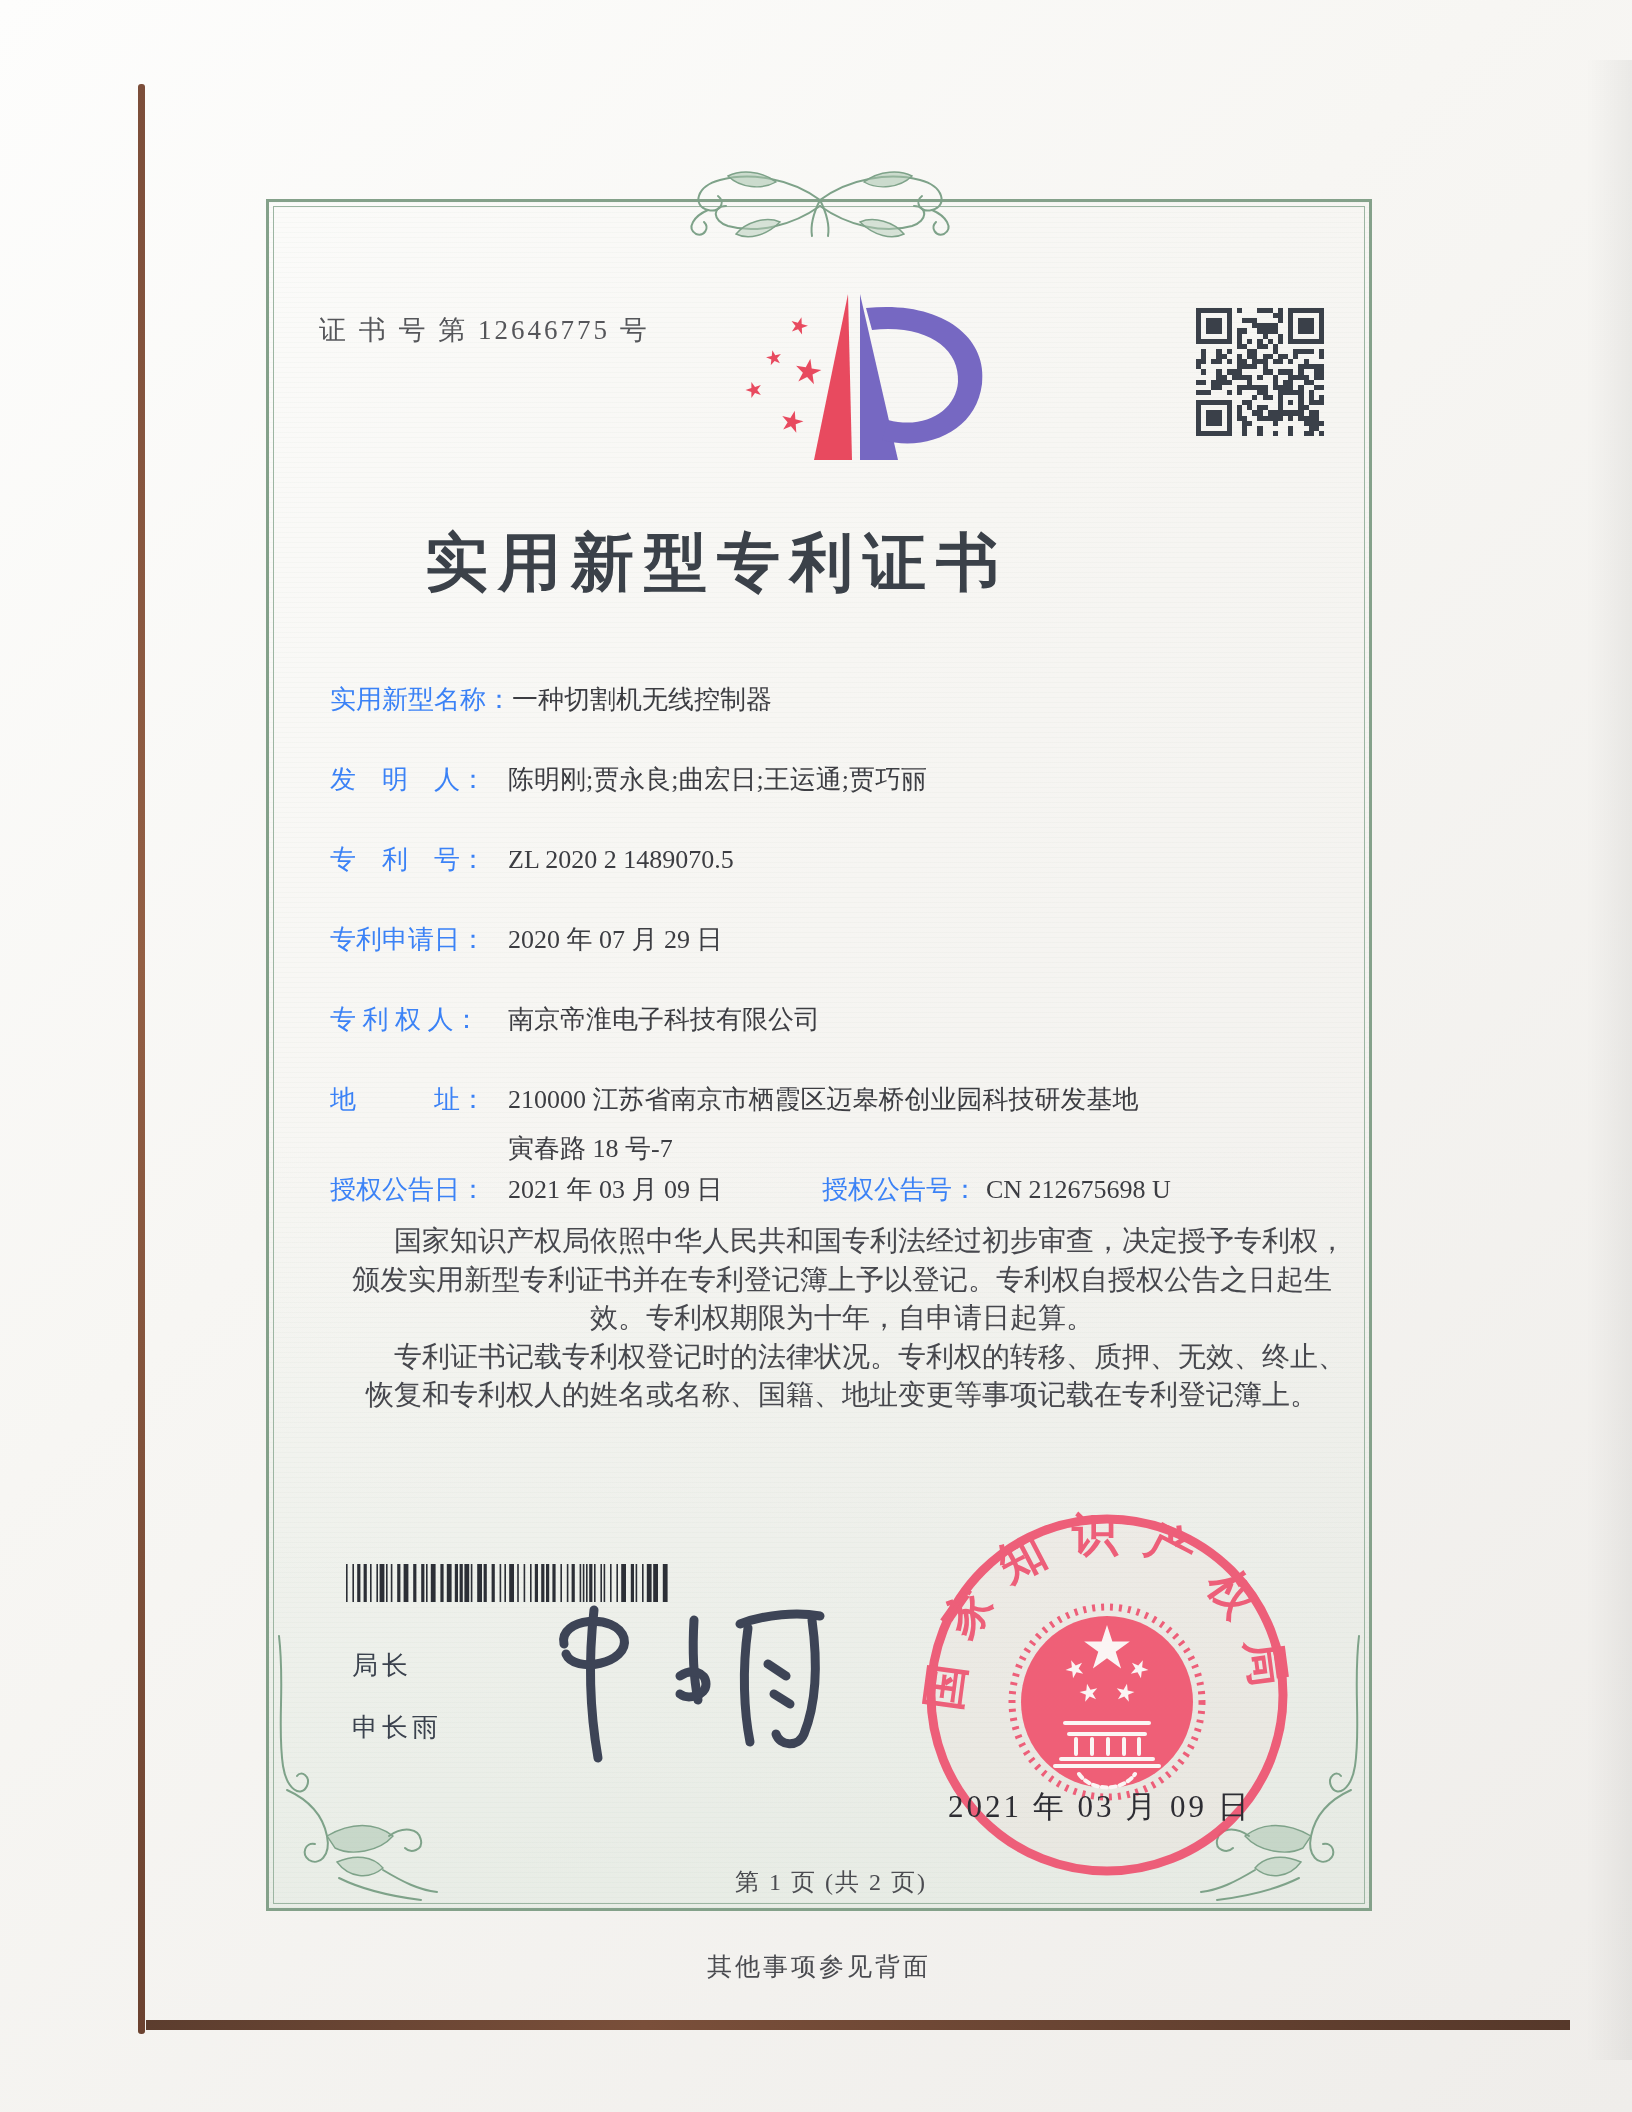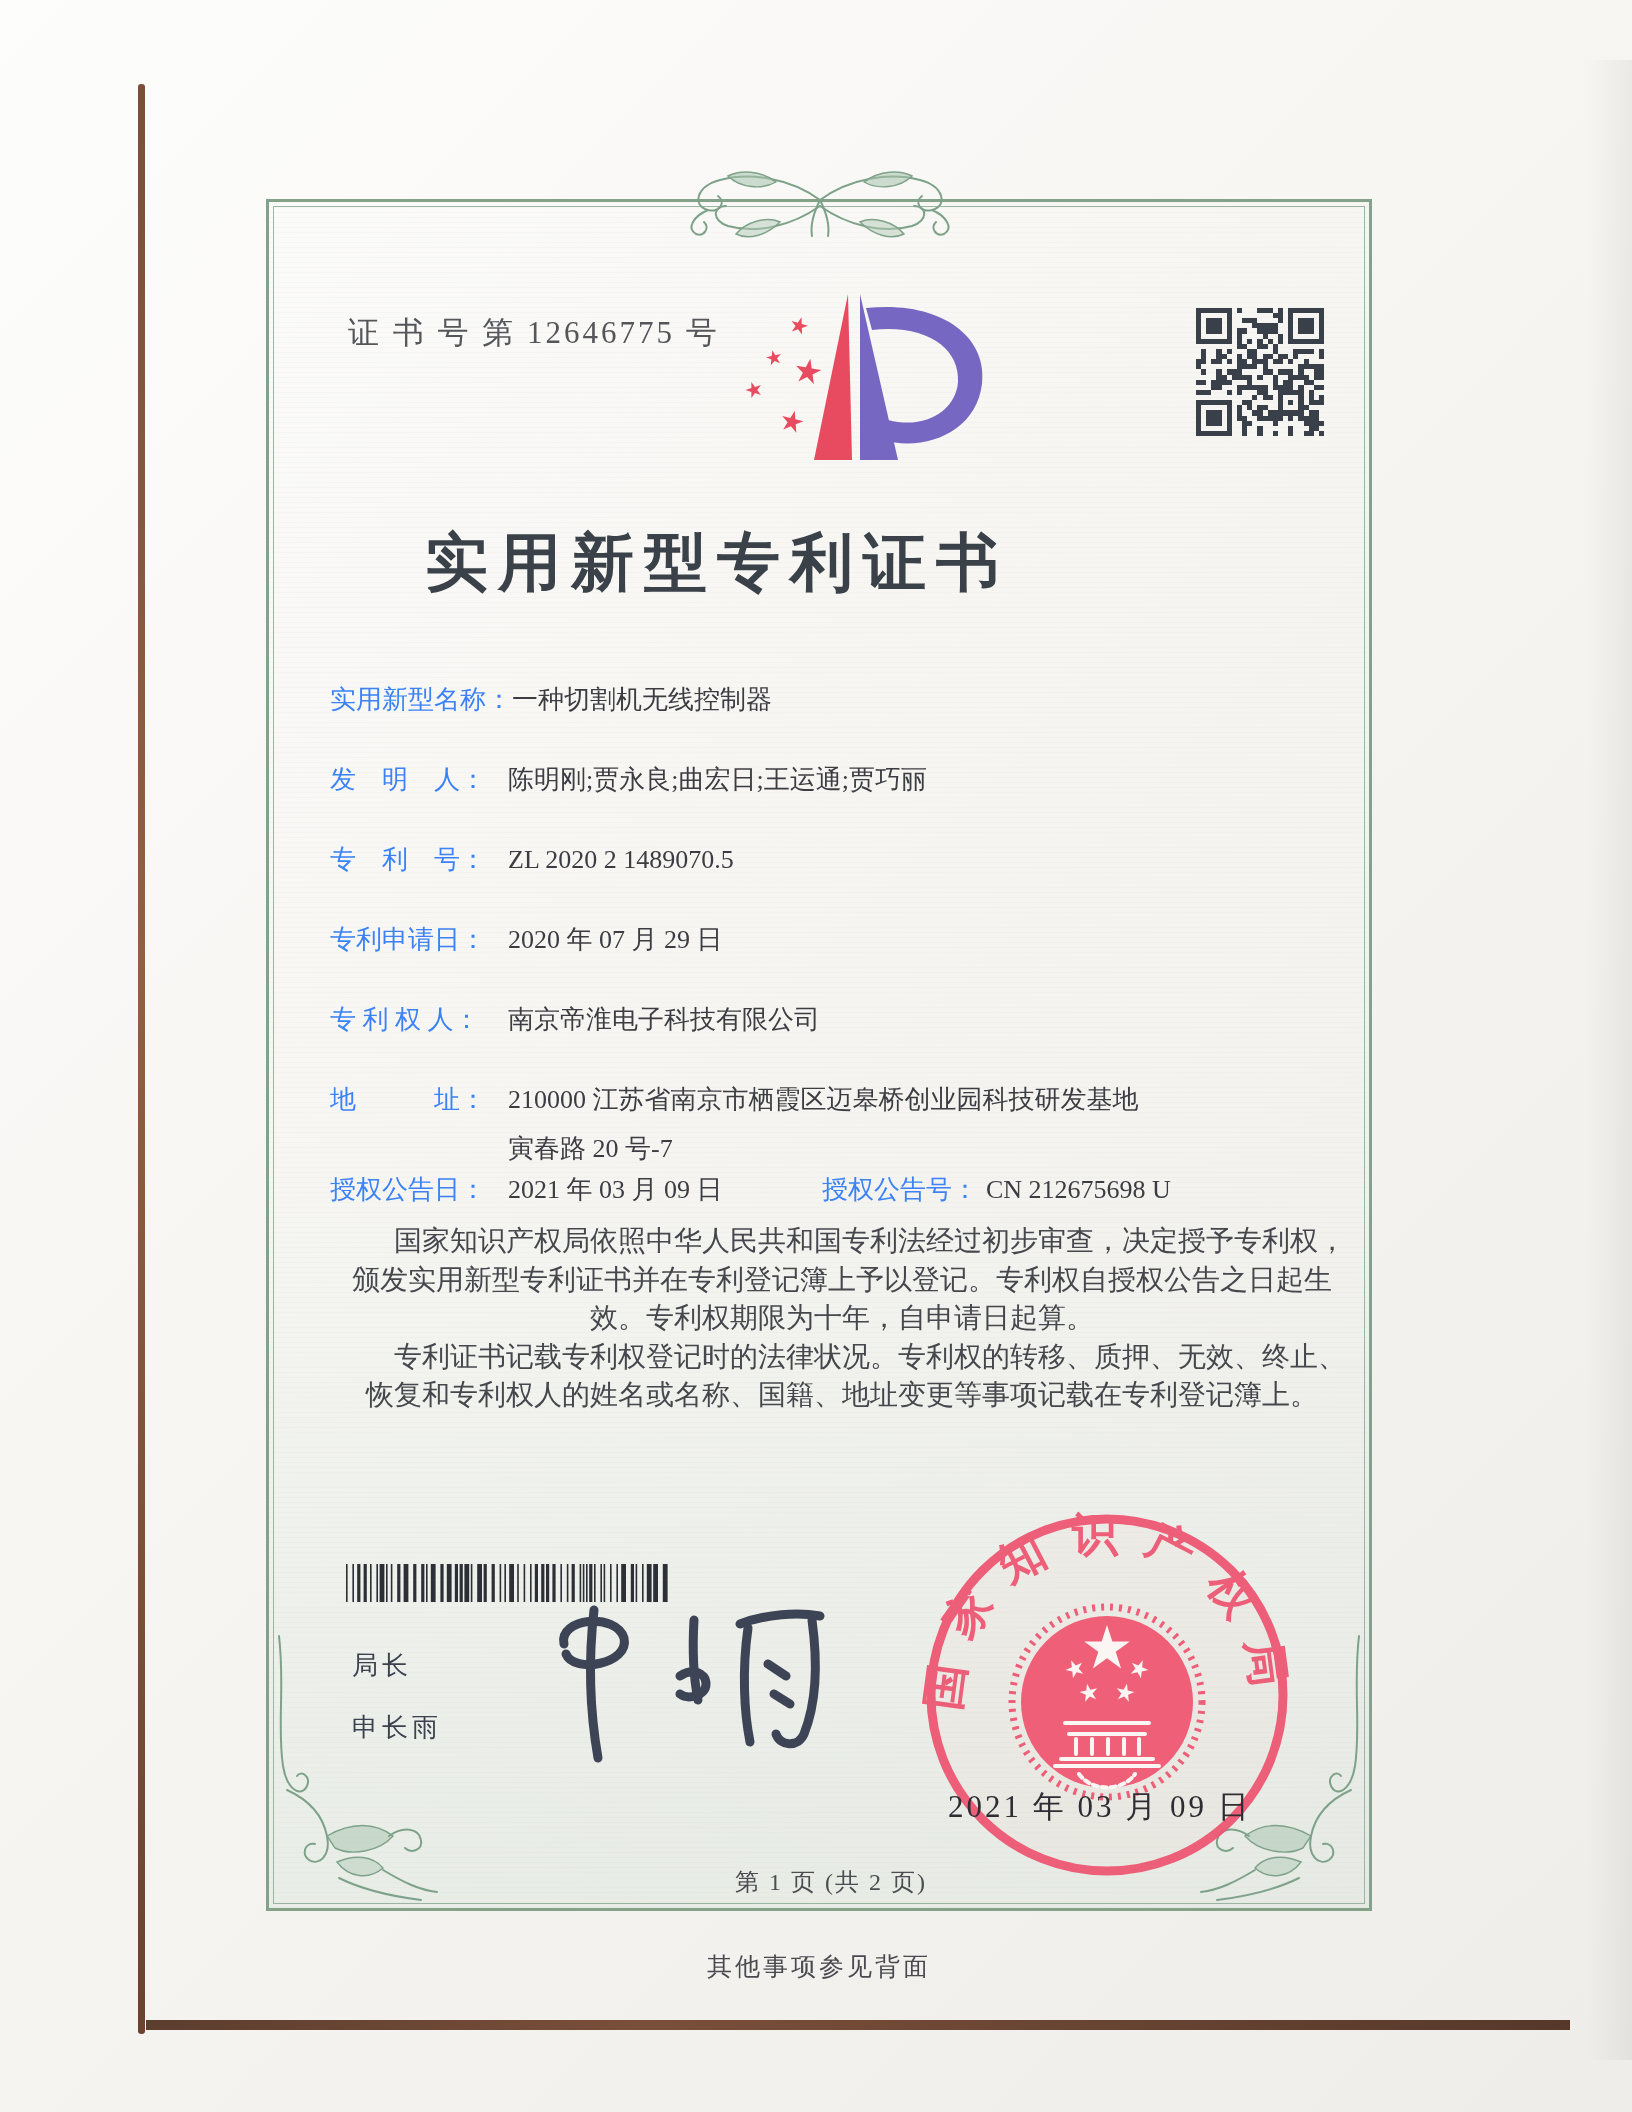--- a/index.html
+++ b/index.html
@@ -19,21 +19,21 @@
   .edge-right-shade{left:1586px;top:60px;width:46px;height:2000px;
     background:linear-gradient(90deg,rgba(0,0,0,0),rgba(0,0,0,0.05));}
   
   .frame{left:266px;top:199px;width:1106px;height:1712px;
     border:3px solid #84a18a;box-sizing:border-box;
     background:
       repeating-linear-gradient(0deg,rgba(150,180,158,0.05) 0 1px,rgba(0,0,0,0) 1px 5px),
       linear-gradient(180deg,rgba(255,255,255,0) 55%,rgba(203,222,206,0.28) 100%);}
   .frame-inner{position:absolute;left:4px;top:4px;right:4px;bottom:4px;
     border:1px solid #9cb5a2;}
-  .cert-number{left:348px;top:312px;font-size:31px;letter-spacing:3px;color:#55565a;}
+  .cert-number{left:319px;top:312px;font-size:27px;letter-spacing:3px;color:#55565a;}
   .page-title{left:266px;top:520px;width:902px;text-align:center;
     font-size:63px;font-weight:bold;letter-spacing:10px;color:#3b4149;}
   
   .field-row{position:absolute;left:330px;width:1030px;font-size:26px;color:#3f4045;}
   .flabel{display:inline-block;min-width:178px;color:#3b82f6;}
   .fvalue{color:#3c3d42;}
   .fvalue2{display:block;padding-left:178px;margin-top:14px;}
   .pair2{position:absolute;left:492px;top:0;}
   
   .body-text{left:330px;top:1222px;width:1024px;font-size:28px;line-height:38.5px;color:#46474d;text-align:center;}
@@ -443,21 +443,21 @@
     <span class="flabel">专　利　号：</span><span class="fvalue">ZL 2020 2 1489070.5</span>
   </div>
   <div class="field-row" style="top:922px;">
     <span class="flabel">专利申请日：</span><span class="fvalue">2020 年 07 月 29 日</span>
   </div>
   <div class="field-row" style="top:1002px;">
     <span class="flabel">专 利 权 人：</span><span class="fvalue">南京帝淮电子科技有限公司</span>
   </div>
   <div class="field-row" style="top:1082px;">
     <span class="flabel">地　　　址：</span><span class="fvalue">210000 江苏省南京市栖霞区迈皋桥创业园科技研发基地</span>
-    <span class="fvalue fvalue2">寅春路 20 号-7</span>
+    <span class="fvalue fvalue2">寅春路 18 号-7</span>
   </div>
   <div class="field-row" style="top:1172px;">
     <span class="flabel">授权公告日：</span><span class="fvalue">2021 年 03 月 09 日</span>
     <span class="pair2">
       <span class="flabel" style="min-width:0;margin-right:8px;">授权公告号：</span><span class="fvalue">CN 212675698 U</span>
     </span>
   </div>
 
   <div class="abs body-text">
     <p>国家知识产权局依照中华人民共和国专利法经过初步审查，决定授予专利权，颁发实用新型专利证书并在专利登记簿上予以登记。专利权自授权公告之日起生效。专利权期限为十年，自申请日起算。</p>

